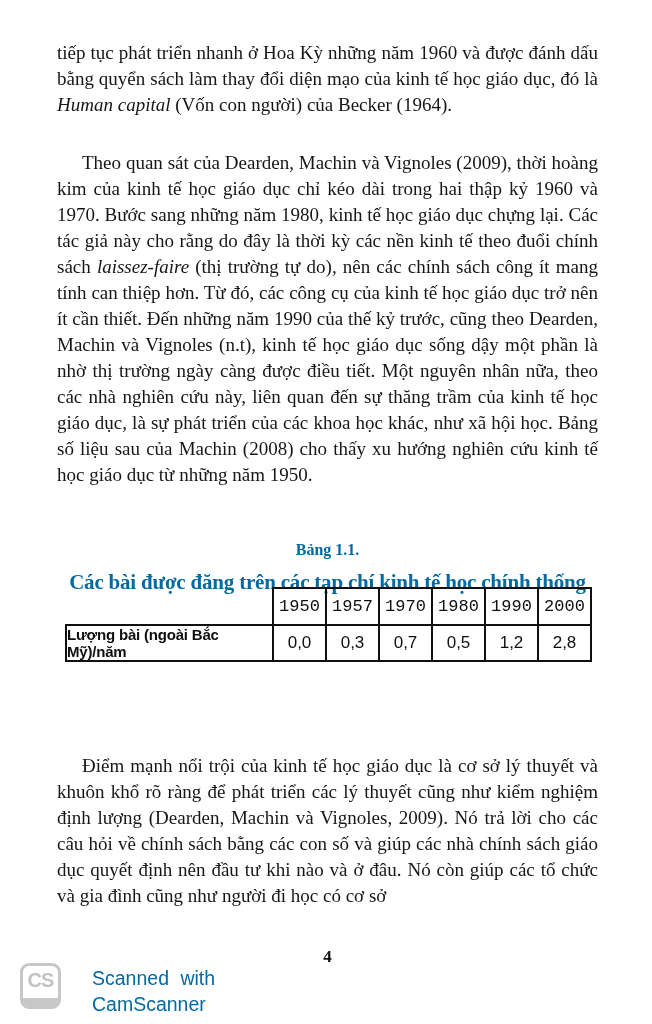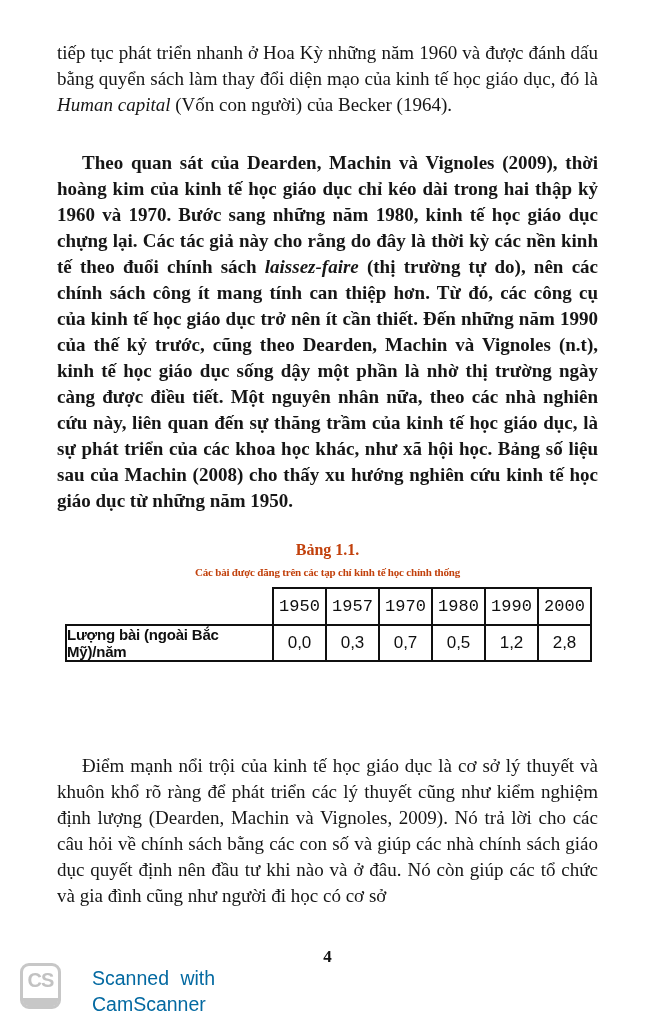--- a/index.html
+++ b/index.html
@@ -8,29 +8,29 @@
     background:#ffffff; overflow:hidden;
     font-family:"Liberation Serif", serif; color:#161616;
   }
   .para {
     position:absolute; left:57px; width:541px; margin:0;
     font-size:19px; line-height:26px; text-align:justify;
     color:#161616;
   }
   .para.indent { text-indent:25px; }
   #p1 { top:40px; }
-  #p2 { top:150px;font-weight:bold; }
+  #p2 { top:150px; }
   #p3 { top:753px; }
 
   .tbl-caption {
     position:absolute; left:57px; top:540px; width:541px;
-    text-align:center; font-weight:bold; color:#c2410c;
+    text-align:center; font-weight:bold; color:#0369a1;
   }
   .tbl-caption .t1 { font-size:16px; line-height:20px; }
-  .tbl-caption .t2 { font-size:11px; line-height:22px; margin-top:1px; letter-spacing:-0.2px; }
+  .tbl-caption .t2 { font-size:21px; line-height:22px; margin-top:11px; letter-spacing:-0.2px; }
 
   table.data-table {
     position:absolute; left:65px; top:587px;
     border-collapse:collapse; table-layout:fixed;
     font-family:"Liberation Sans", sans-serif; color:#0f0f0f;
   }
   table.data-table td { border:2px solid #101010; padding:0; overflow:hidden; }
   table.data-table td.spacer { border:none; background:transparent; }
   tr.r-group  { height:36px; }
   tr.r-years  { height:37px; }

